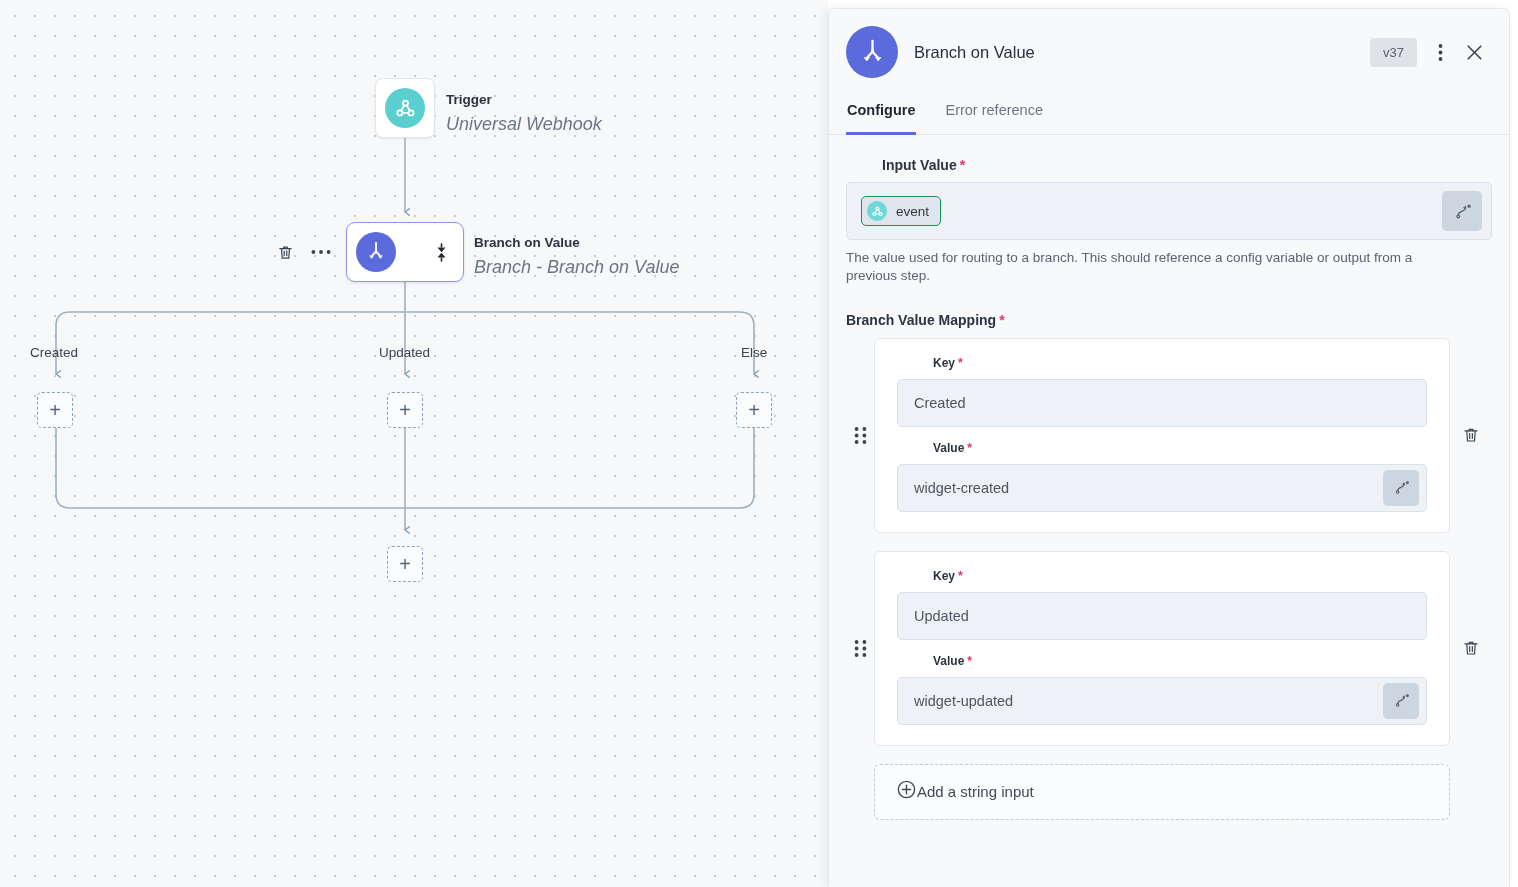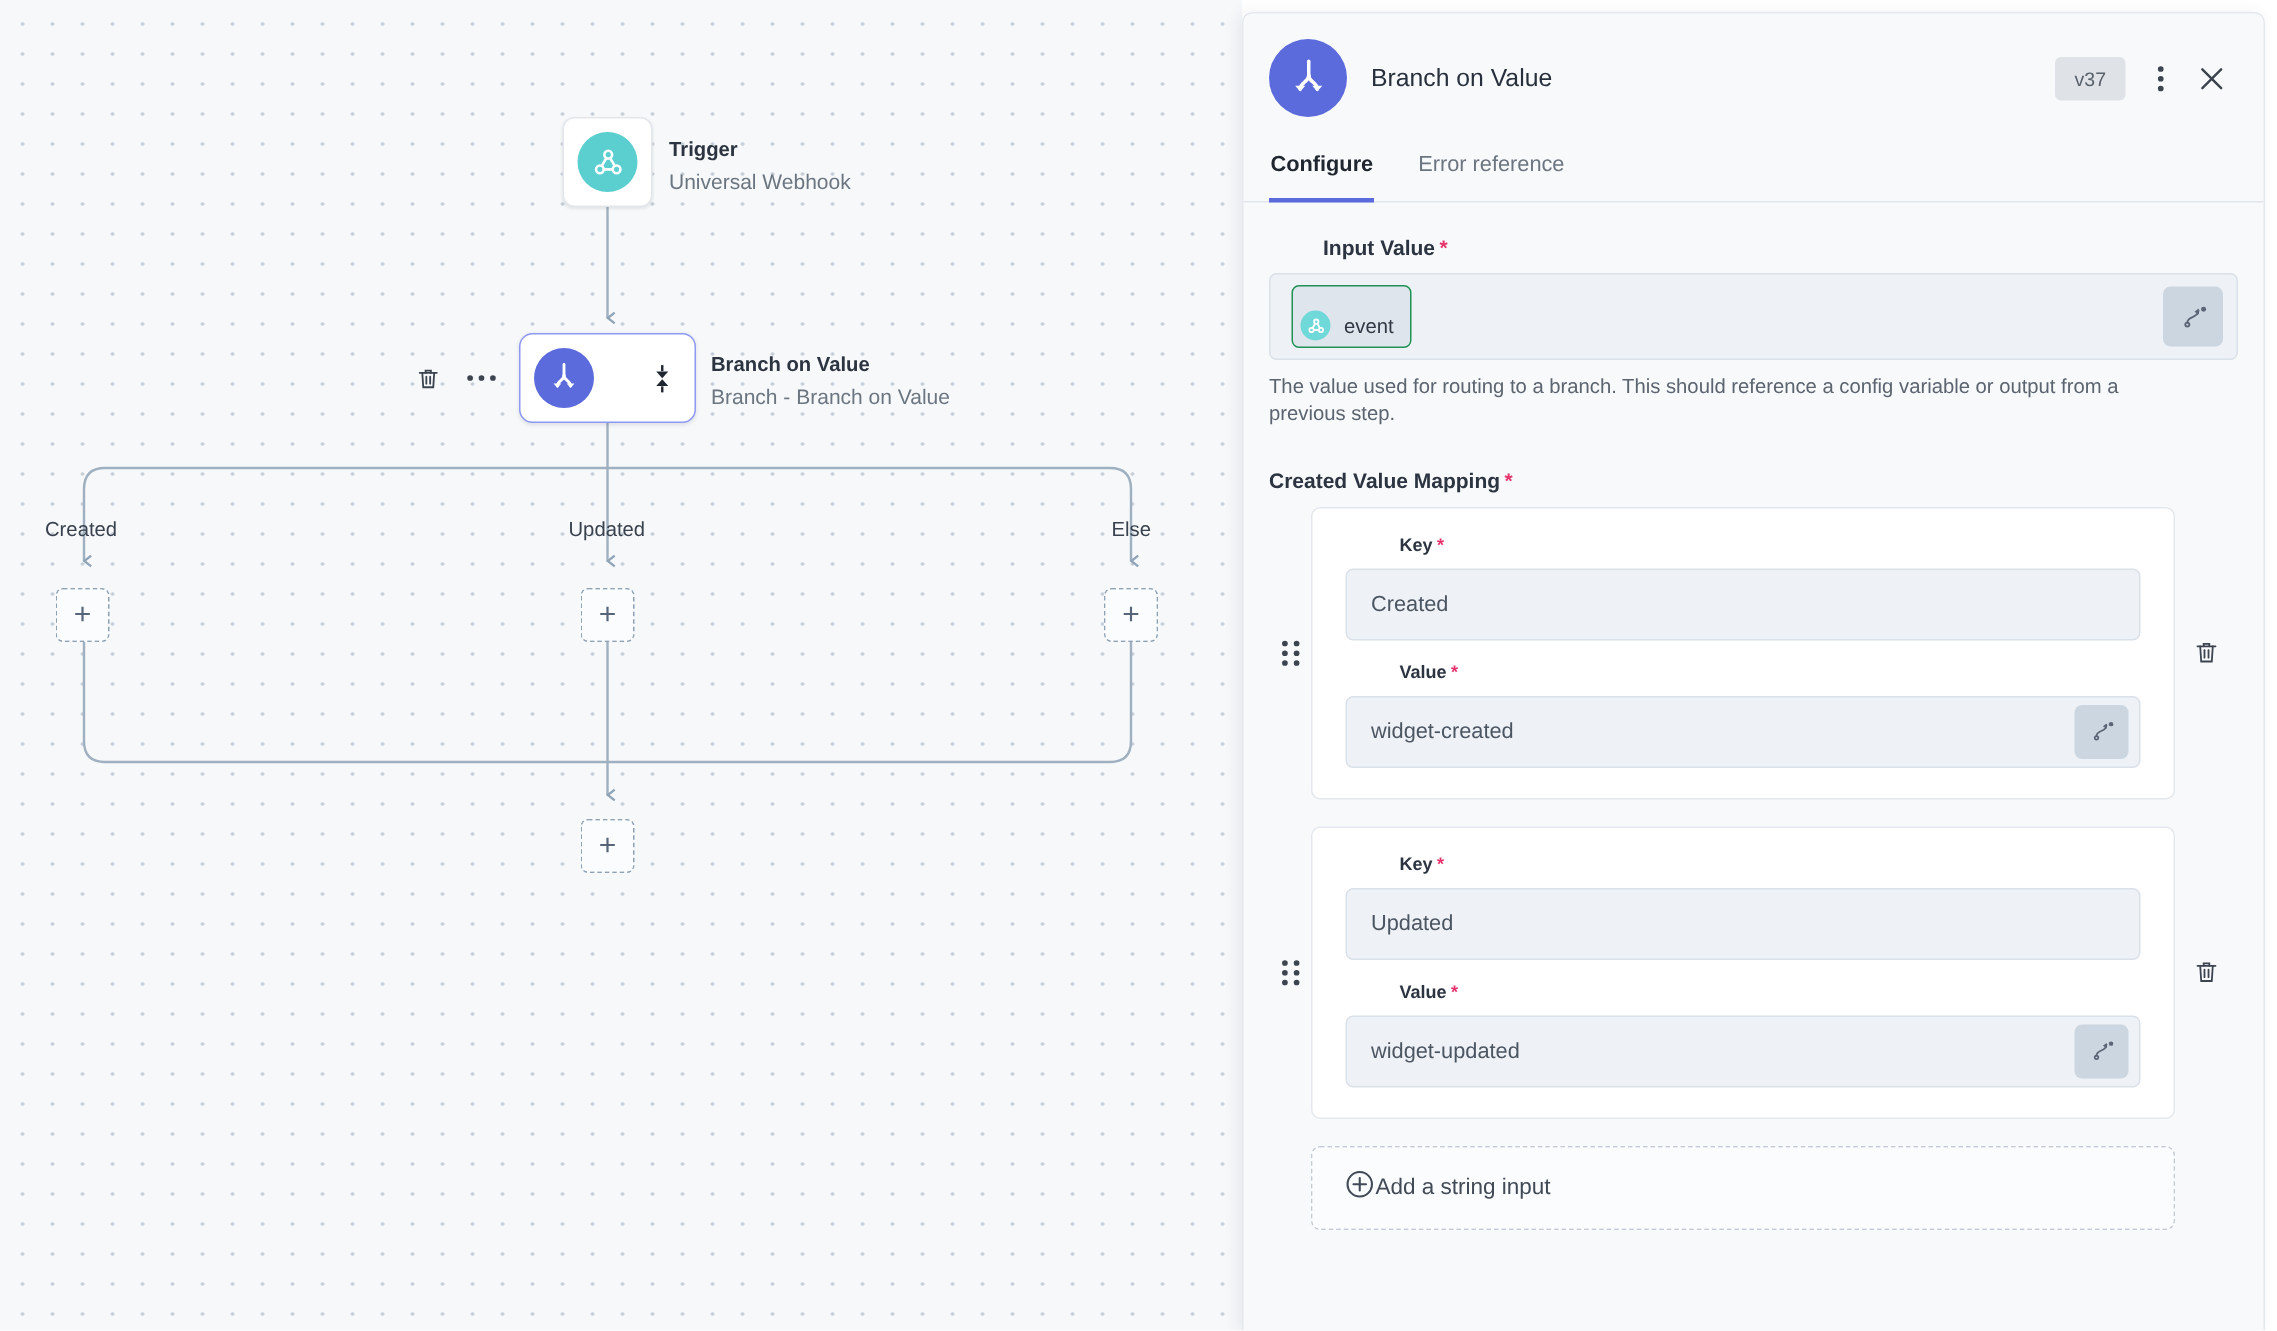--- a/index.html
+++ b/index.html
@@ -51,21 +51,21 @@
   .icon-webhook { background: #5bcfcf; }
   .icon-branch  { background: #5c6bdb; }
 
   .node-label {
     position: absolute;
     font-size: 13.5px;
     line-height: 1.55;
     white-space: nowrap;
   }
   .node-label .t { font-weight: bold; color: #2b3440; font-size: 13.5px; }
-  .node-label .s { color: #6b7681; font-size: 14px; }
+  .node-label .s { color: #6b7681; font-size: 18px; font-style: italic; }
 
   .collapse-btn {
     position: absolute; right: 14px; top: 50%; transform: translateY(-50%);
     width: 16px; height: 20px;
     display: flex; align-items: center; justify-content: center;
   }
 
   .node-tool {
     position: absolute;
     display: flex; align-items: center; justify-content: center;
@@ -184,21 +184,21 @@
     margin-right: 9px;
     display: flex; align-items: center; justify-content: center;
     flex: 0 0 auto;
   }
 
   .chip {
     display: inline-flex; align-items: center;
     border: 1.5px solid #1f9254;
     background: #dfe5ec;
     border-radius: 5px;
-    padding: 16px 11px 4px 5px;
+    padding: 4px 11px 4px 5px;
     gap: 9px;
   }
   .chip-ic {
     width: 20px; height: 20px; border-radius: 50%;
     background: #6fd8d8;
     display: flex; align-items: center; justify-content: center;
   }
   .chip-label { font-size: 13.5px; color: #2f3844; }
 
   .help-text {
@@ -401,21 +401,21 @@
             <circle cx="6.6" cy="18.2" r="1.7"></circle>
             <path d="M6.6 16.5 C6.6 10.5 16 13.2 16 6.2"></path>
             <path d="M12.6 7.4 L16.2 4.6 L16.2 9.6 Z" fill="#5a6575" stroke="none"></path>
             <circle cx="20.3" cy="5.3" r="2.1" fill="#5a6575" stroke="none"></circle>
           </svg>
         </span>
       </div>
       <div class="help-text">The value used for routing to a branch. This should reference a config variable or output from a previous step.</div>
 
       <div class="section-label">
-        <span>Created Value Mapping</span><span class="req">*</span>
+        <span>Branch Value Mapping</span><span class="req">*</span>
       </div>
 
       <div class="map-row">
         <div class="drag-handle">
           <svg width="13" height="19" viewBox="0 0 13 19" fill="#3c4450">
             <circle cx="2.6" cy="3" r="1.9"></circle>
               <circle cx="10.4" cy="3" r="1.9"></circle>
             <circle cx="2.6" cy="9.5" r="1.9"></circle>
               <circle cx="10.4" cy="9.5" r="1.9"></circle>
             <circle cx="2.6" cy="16" r="1.9"></circle>

